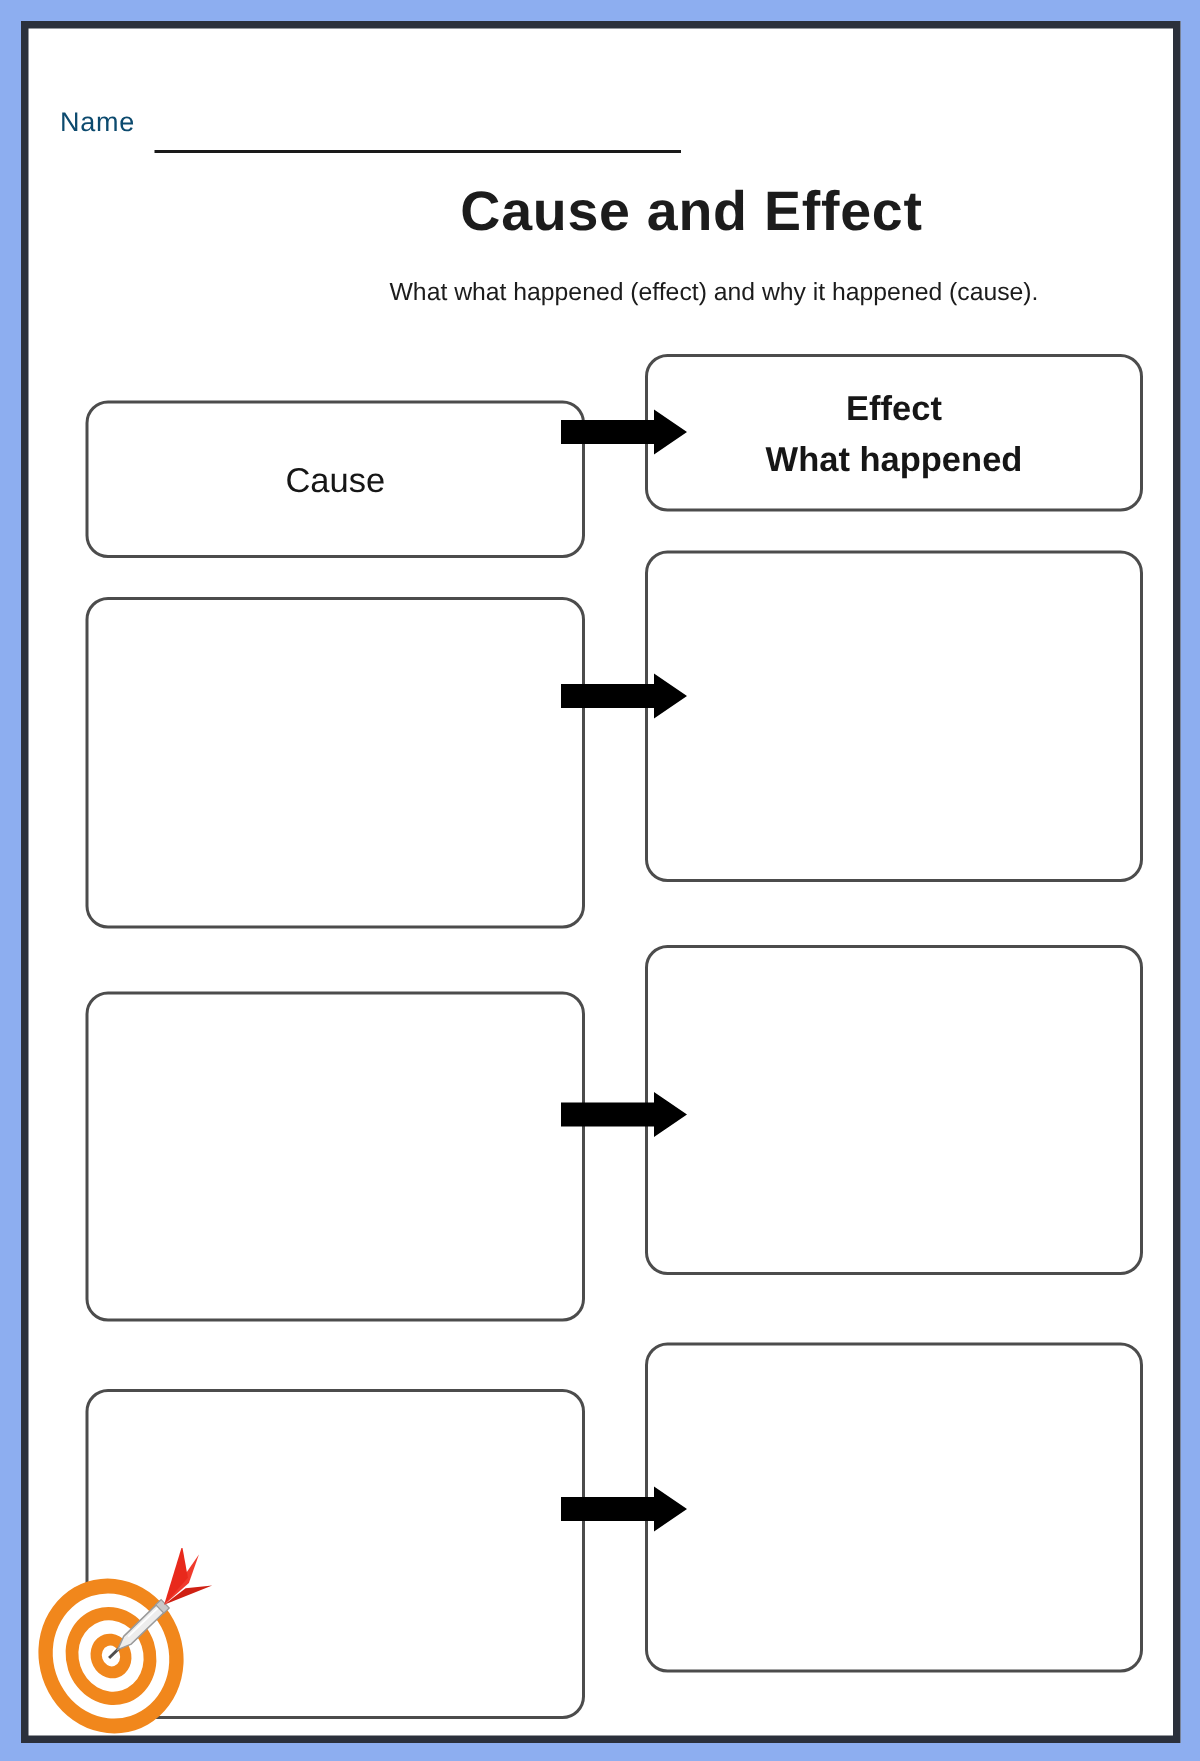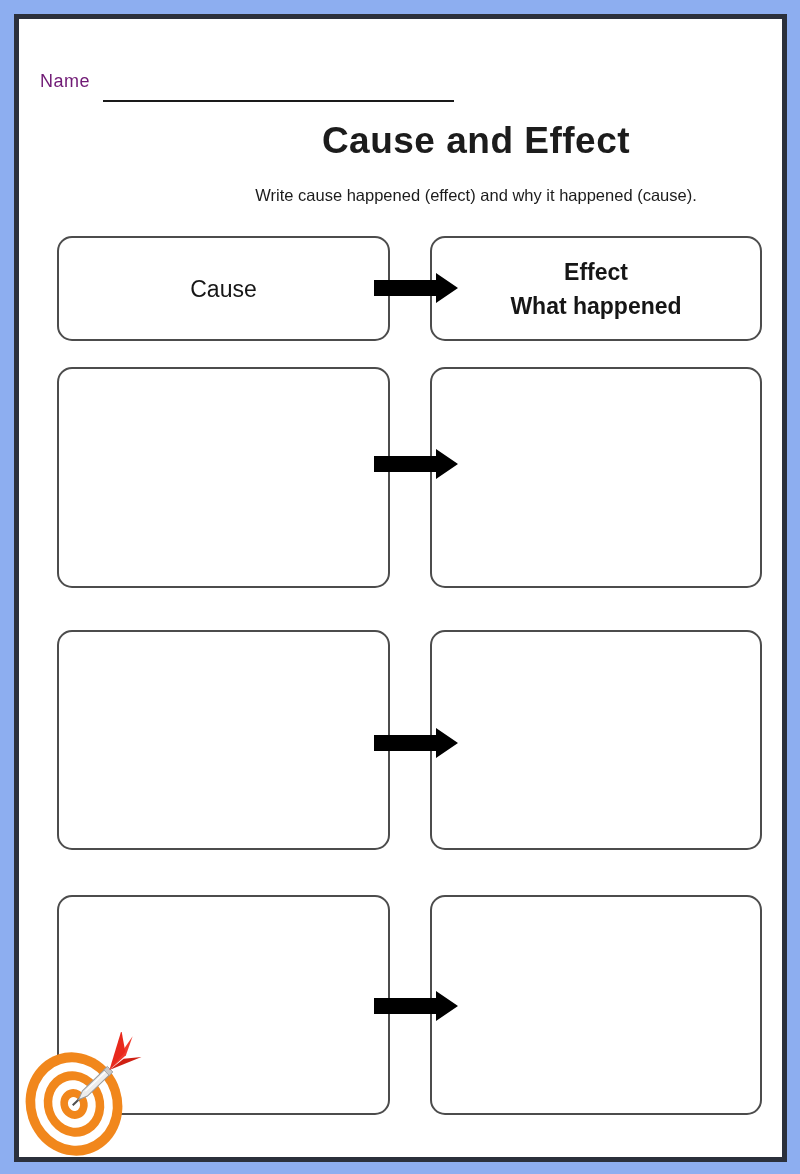--- a/index.html
+++ b/index.html
@@ -8,42 +8,42 @@
     background:#8DAEF0;
     font-family:"Liberation Sans","DejaVu Sans",sans-serif;
     color:#1a1a1a;
   }
   .frame{
     position:absolute;left:14px;top:14px;right:13px;bottom:12px;
     border:5px solid #2B303B;background:#ffffff;
   }
   .abs{position:absolute;}
   .name-label{
-    left:40px;top:71px;font-size:18px;color:#701a75;letter-spacing:.5px;
+    left:40px;top:71px;font-size:18px;color:#0c4a6e;letter-spacing:.5px;
   }
   .name-line{
     left:103px;top:100px;width:351px;height:0;
     border-top:2px solid #1a1a1a;
   }
-  .title-wrap{left:152px;top:120px;width:648px;text-align:center;}
+  .title-wrap{left:137px;top:120px;width:648px;text-align:center;}
   .title{
     font-size:37px;font-weight:700;color:#1c1c1c;letter-spacing:0.5px;
   }
   .subtitle-wrap{left:152px;top:186px;width:648px;text-align:center;}
   .subtitle{font-size:16.5px;color:#1c1c1c;}
   .box{
     position:absolute;background:#fff;
     border:2px solid #4c4c4c;border-radius:15px;
     box-sizing:border-box;
   }
   .label-box{
     display:flex;flex-direction:column;align-items:center;justify-content:center;
     font-size:23px;line-height:34px;color:#161616;
   }
-  .col-left{left:57px;width:333px;}
+  .col-left{left:57px;width:333px;margin-top:31px;}
   .col-right{left:430px;width:332px;font-weight:bold;}
   .hdr{top:236px;height:105px;}
   .r1{top:367px;height:221px;}
   .r2{top:630px;height:220px;}
   .r3{top:895px;height:220px;}
   .arrow{
     position:absolute;left:374px;width:84px;height:32px;z-index:3;
   }
   .a-hdr{top:272px;}
   .a-r1{top:448px;}
@@ -58,21 +58,21 @@
 
 <div class="frame"></div>
 
 <div class="abs name-label">Name</div>
 <div class="abs name-line"></div>
 
 <div class="abs title-wrap">
   <span class="title">Cause and Effect</span>
 </div>
 <div class="abs subtitle-wrap">
-  <span class="subtitle">Write cause happened (effect) and why it happened (cause).</span>
+  <span class="subtitle">What what happened (effect) and why it happened (cause).</span>
 </div>
 
 <div class="box label-box col-left hdr">
   <span>Cause</span>
 </div>
 <div class="box label-box col-right hdr">
   <span>Effect</span>
   <span>What happened</span>
 </div>
 

